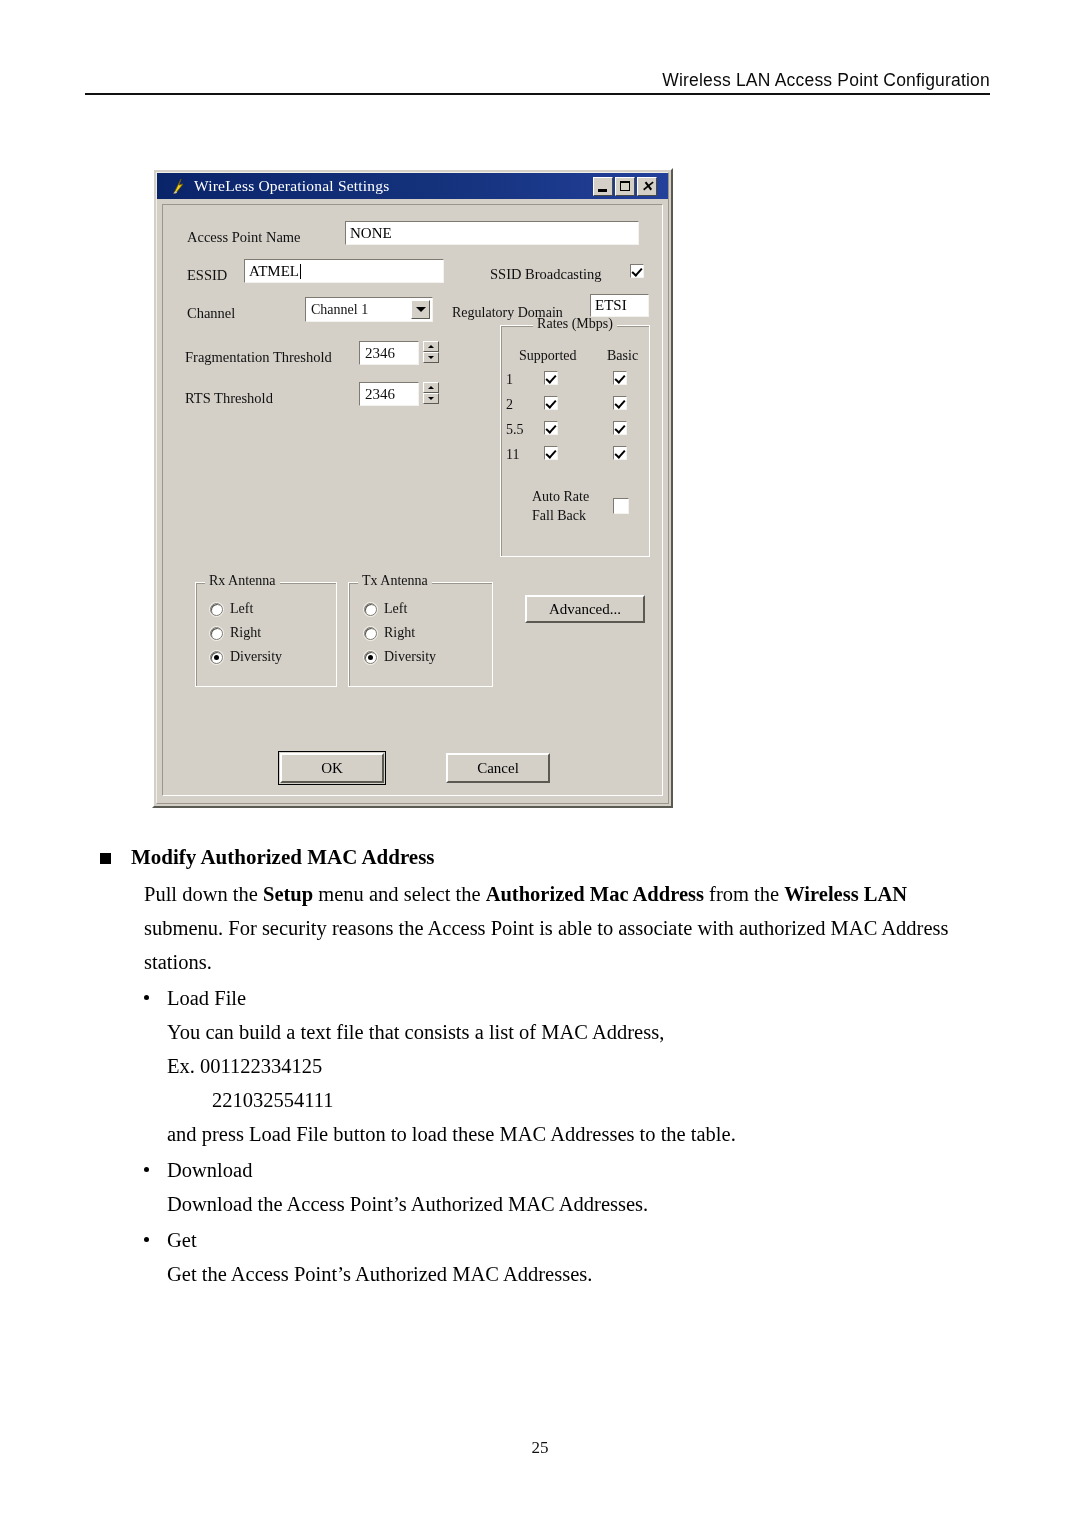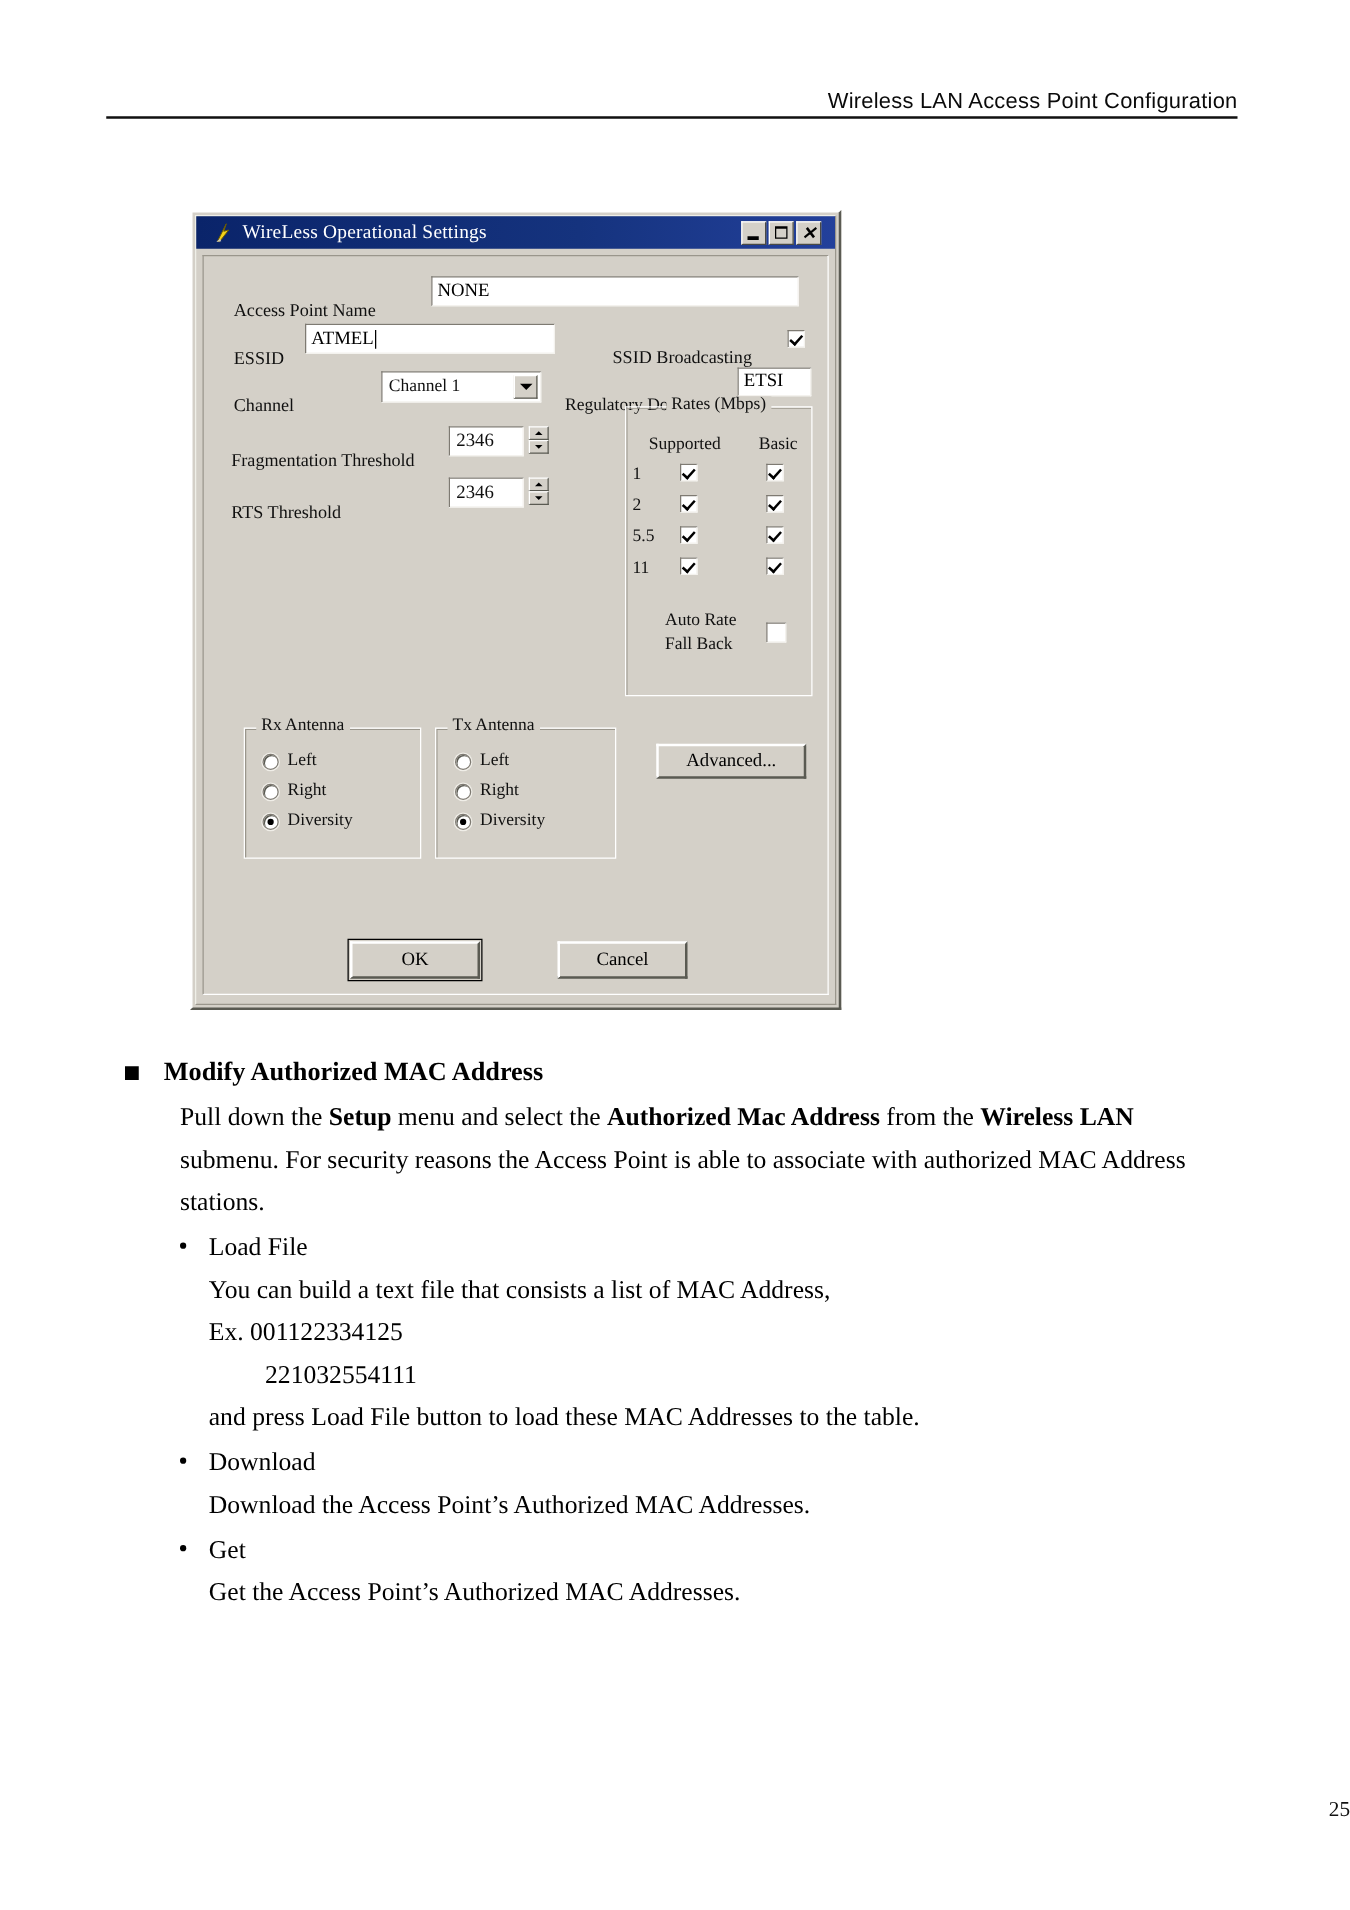--- a/index.html
+++ b/index.html
@@ -131,21 +131,21 @@
     border-left: 1px solid #9a968c;
     border-right: 1px solid #ffffff;
     border-bottom: 1px solid #ffffff;
     box-sizing: border-box;
     font-family: "Liberation Serif", serif;
     font-size: 14px;
     color: #101010;
   }
 
   
-  .lbl { position: absolute; white-space: nowrap; line-height: 1; margin-top: 12px; }
+  .lbl { position: absolute; white-space: nowrap; line-height: 1; }
 
   .textfield {
     position: absolute;
     background: #ffffff;
     border-top: 1px solid #7e7a72;
     border-left: 1px solid #7e7a72;
     border-right: 1px solid #f4f2ee;
     border-bottom: 1px solid #f4f2ee;
     box-sizing: border-box;
     display: flex;
@@ -361,21 +361,21 @@
     font-size: 20.5px;
     line-height: 34px;
     margin-left: 23px;
   }
   .sub-line.indent { margin-left: 68px; }
 
   .page-number {
     position: absolute;
     left: 0; right: 0;
     top: 1438px;
-    text-align: right;
+    text-align: center;
     font-size: 17px;
     color: #111;
   }
 </style>
 </head>
 <body>
 
 <div class="page-header">Wireless LAN Access Point Configuration</div>
 <div class="header-rule"></div>
 

